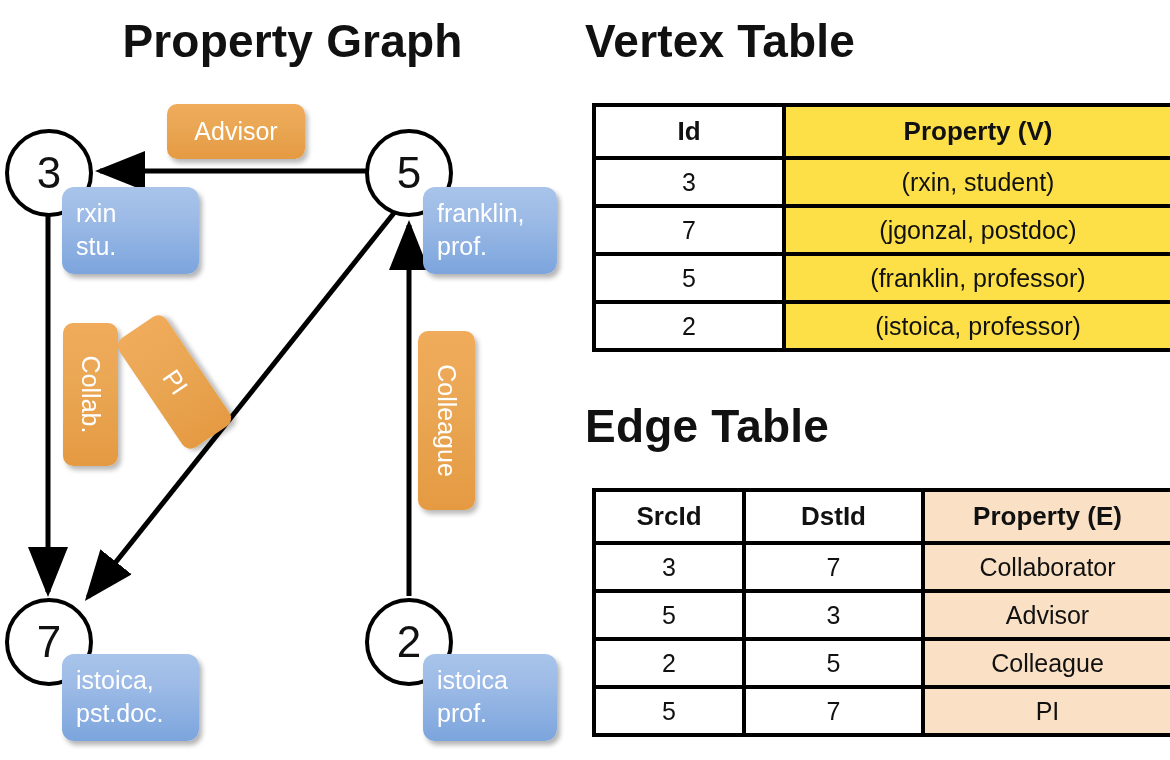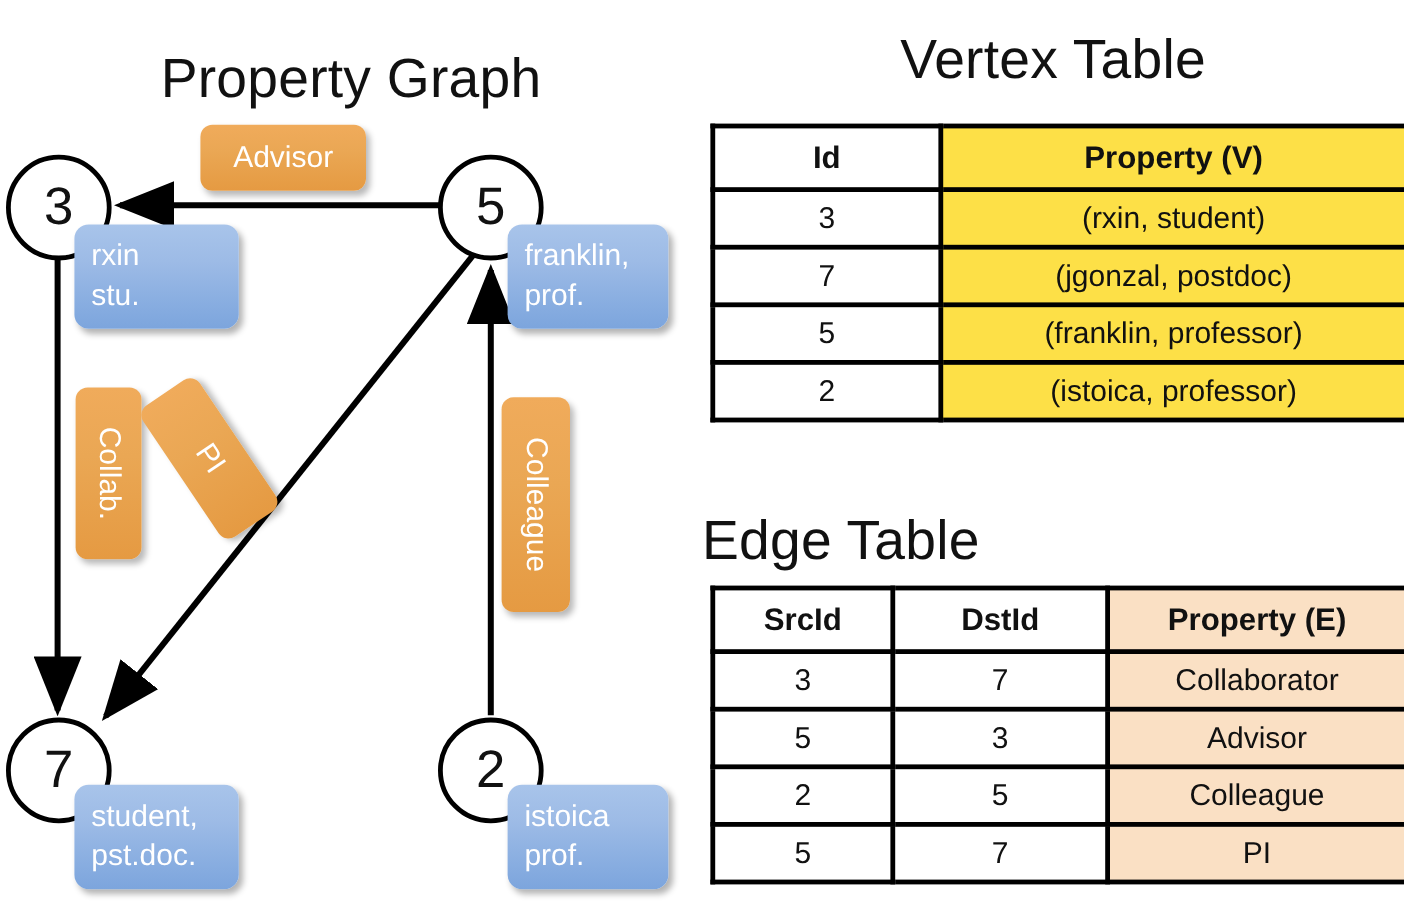--- a/index.html
+++ b/index.html
@@ -12,30 +12,29 @@
     height: 760px;
     position: relative;
     overflow: hidden;
     font-family: "Liberation Sans", sans-serif;
     color: #000000;
   }
 
   
   .title {
     position: absolute;
-    font-weight: 400;
+    font-weight: 700;
     font-size: 46px;
     line-height: 1;
     letter-spacing: 0.2px;
     color: #111111;
     white-space: nowrap;
-    margin-top: 24px;
   }
   #title-property-graph { left: 0; top: 18px; width: 585px; text-align: center; }
-  #title-vertex-table   { left: 585px; top: 2px; width: 585px; text-align: center; }
+  #title-vertex-table   { left: 585px; top: 18px; width: 585px; }
   #title-edge-table     { left: 585px; top: 403px; width: 585px; text-align: left; }
 
   
   #graph-panel {
     position: absolute;
     left: 0; top: 0;
     width: 585px; height: 760px;
   }
   #graph-svg {
     position: absolute;
@@ -178,21 +177,21 @@
     <span>7</span>
   </div>
   <div class="node" id="node-2">
     <span>2</span>
   </div>
 
   <div class="vbox" id="vbox-rxin">rxin
 stu.</div>
   <div class="vbox" id="vbox-franklin">franklin,
 prof.</div>
-  <div class="vbox" id="vbox-jgonzal">student,
+  <div class="vbox" id="vbox-jgonzal">istoica,
 pst.doc.</div>
   <div class="vbox" id="vbox-istoica">istoica
 prof.</div>
 
   <div class="ebox" id="ebox-advisor">
     <span>Advisor</span>
   </div>
   <div class="ebox" id="ebox-collab">
     <span class="vtext">Collab.</span>
   </div>

